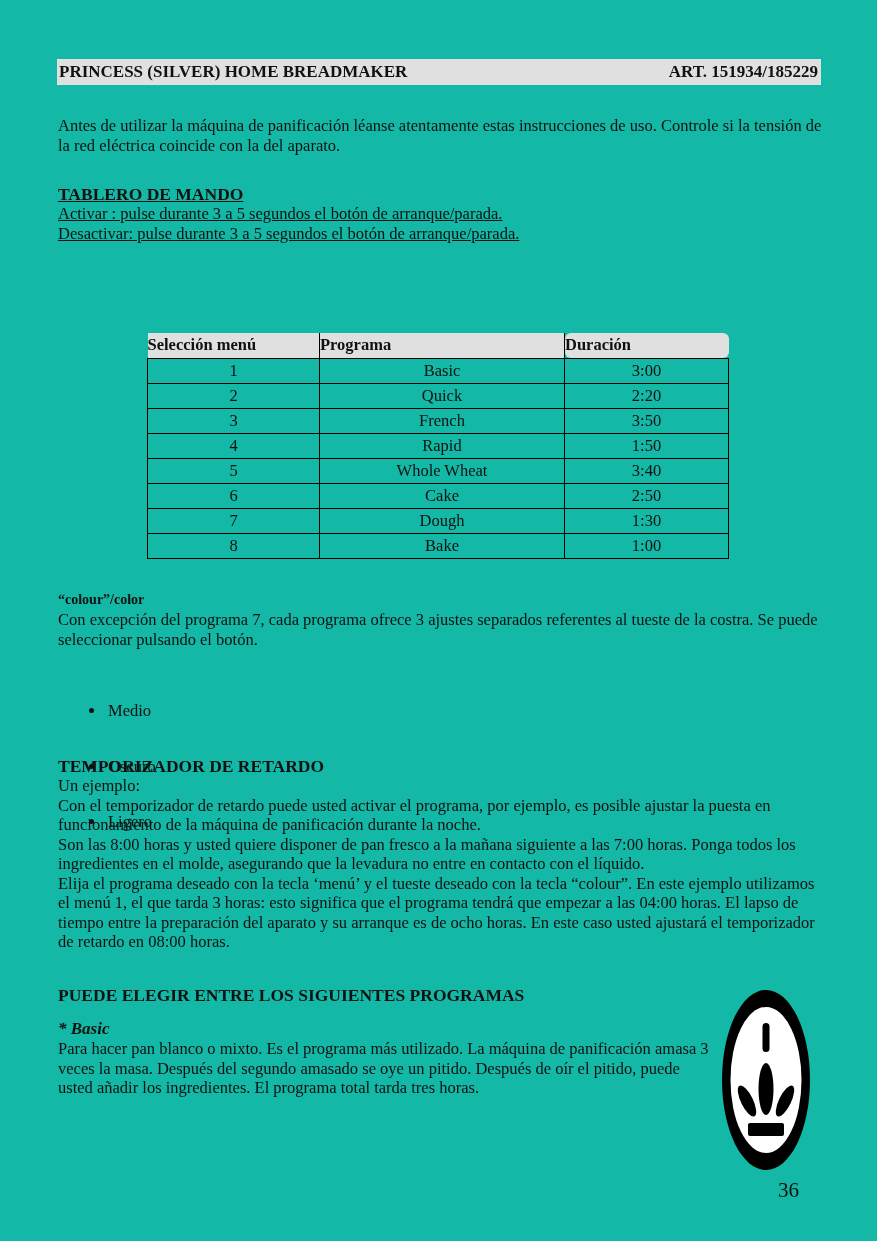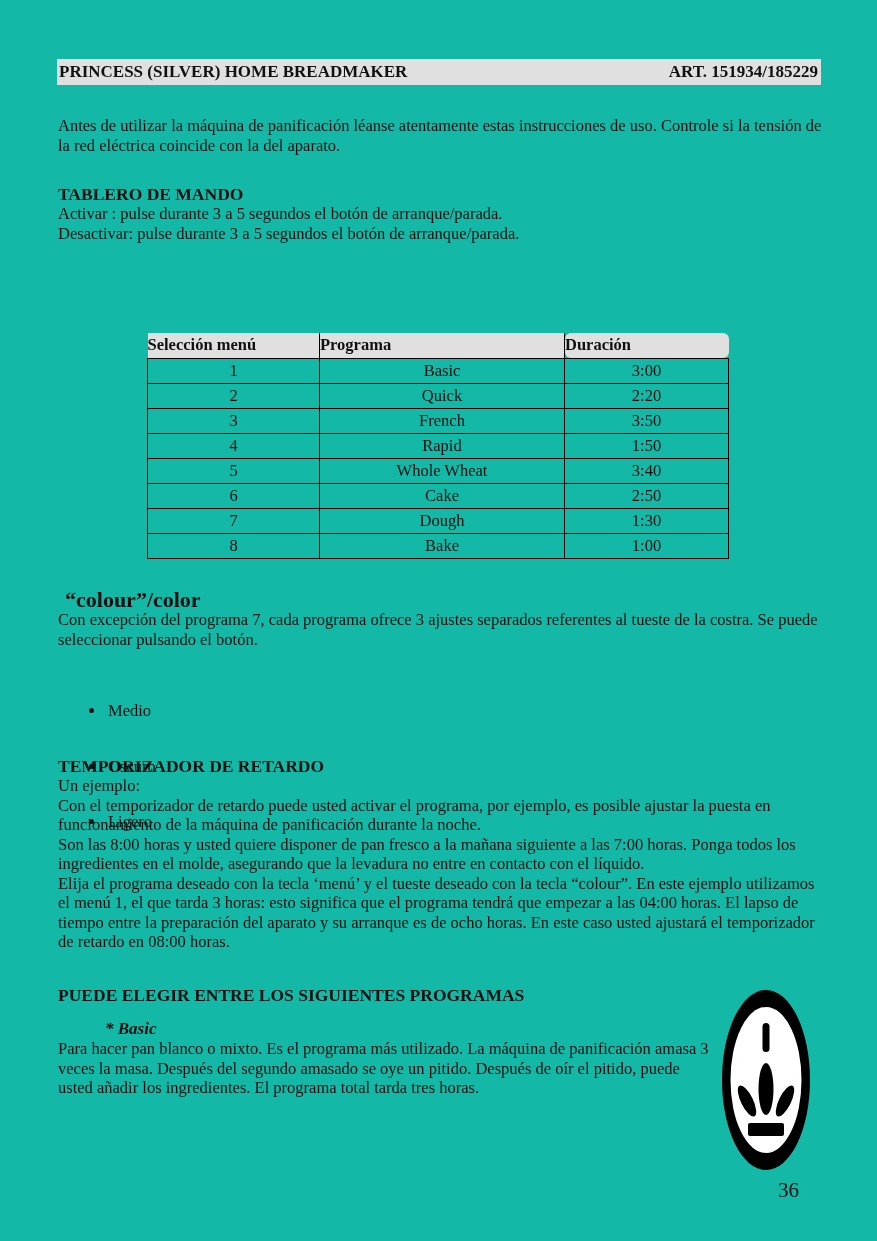--- a/index.html
+++ b/index.html
@@ -79,35 +79,35 @@
     line-height: 20px;
   }
   .page-number {
     position: absolute;
     left: 735px; top: 1178px;
     width: 64px;
     text-align: right;
     font-size: 21px;
   }
   .logo-box { position:absolute; left:720px; top:988px; width:92px; height:184px; }
-  .mt14 { margin-top: 14px; margin-left: 47px; }
+  .mt14 { margin-top: 14px; }
 </style>
 </head>
 <body>
 
 <div class="page">
 
   <div class="titlebar">
     <span>PRINCESS (SILVER) HOME BREADMAKER</span>
     <span>ART. 151934/185229</span>
   </div>
 
   <p class="abs body-text" style="left:58px; top:116px; width:766px;">Antes de utilizar la máquina de panificación léanse atentamente estas instrucciones de uso. Controle si la tensión de la red eléctrica coincide con la del aparato.</p>
 
-  <div class="abs" style="left:58px; top:184px; width:766px;">
+  <div class="abs" style="left:58px; top:184px; width:766px;text-decoration:underline;">
     <h2 class="sec-heading">TABLERO DE MANDO</h2>
     <p class="body-text">Activar : pulse durante 3 a 5 segundos el botón de arranque/parada.</p>
     <p class="body-text">Desactivar: pulse durante 3 a 5 segundos el botón de arranque/parada.</p>
   </div>
 
   <div class="program-table-wrap">
     <table class="program-table">
       <colgroup>
           <col class="c1">
           <col class="c2">
@@ -159,21 +159,21 @@
         <tr>
           <td>8</td>
           <td>Bake</td>
           <td>1:00</td>
         </tr>
       </tbody>
     </table>
   </div>
 
   <div class="abs" style="left:58px; top:590px; width:766px;">
-    <h2 class="sec-heading" style="font-size:22px;margin-left:7px;">“colour”/color</h2>
+    <h2 class="sec-heading" style="font-size:14px;">“colour”/color</h2>
     <p class="body-text">Con excepción del programa 7, cada programa ofrece 3 ajustes separados referentes al tueste de la costra. Se puede seleccionar pulsando el botón.</p>
   </div>
   <ul class="colour-options abs" style="left:88px; top:665px;">
     <li>Medio</li>
     <li>Oscuro</li>
     <li>Ligero</li>
   </ul>
 
   <div class="abs" style="left:58px; top:756px; width:766px;">
     <h2 class="sec-heading">TEMPORIZADOR DE RETARDO</h2>

